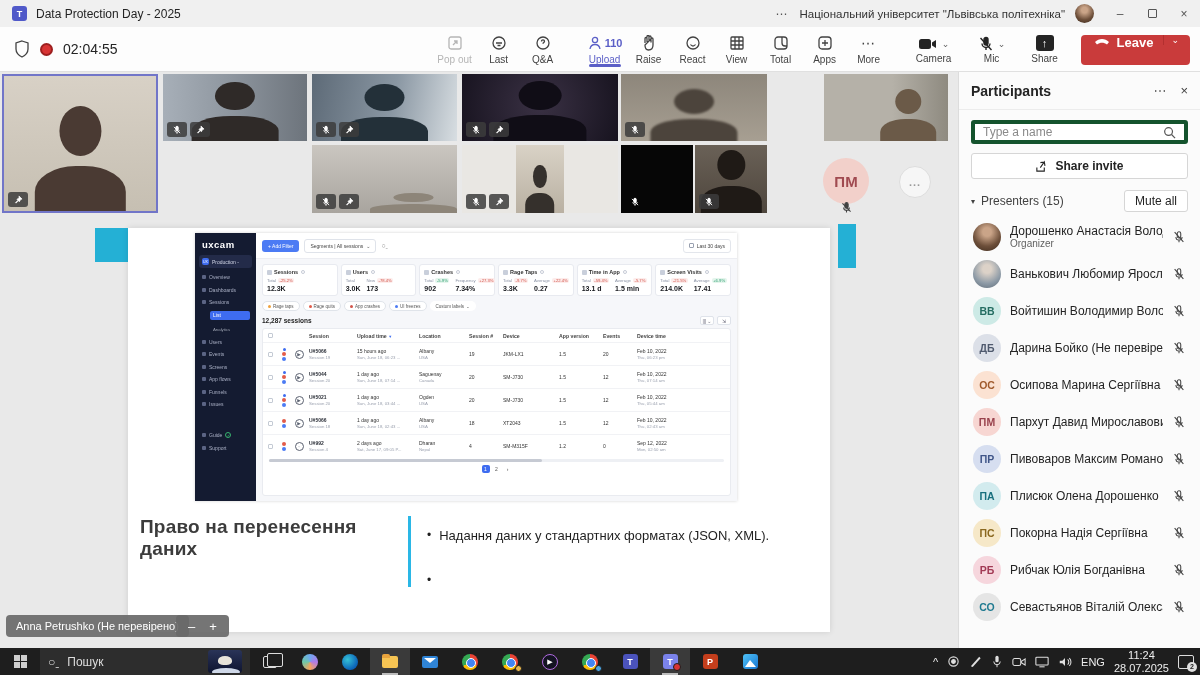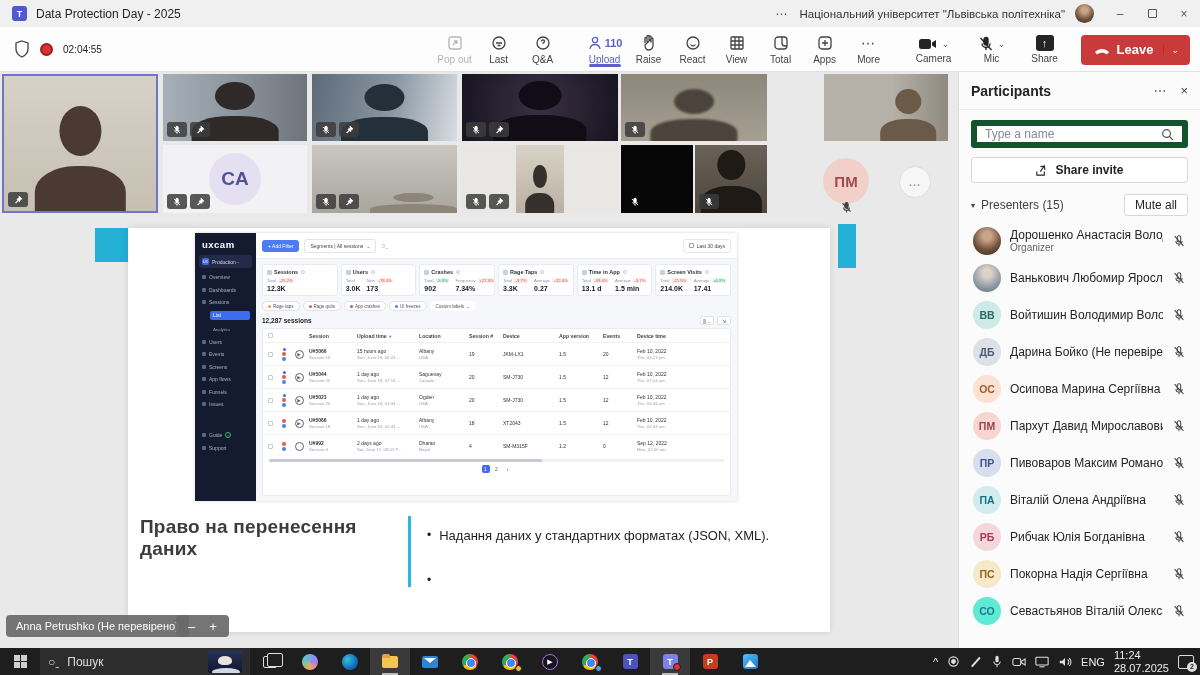--- a/index.html
+++ b/index.html
@@ -17,37 +17,37 @@
   .tb-avatar { width:19px; height:19px; border-radius:50%; background:radial-gradient(circle at 50% 32%, #caa488 18%, #6d4f3a 60%, #3d2a1d); }
   .winctl { display:flex; }
   .winctl span { width:32px; height:27px; display:flex; align-items:center; justify-content:center; color:#555; font-size:12px; }
   .win-max-box { width:9px; height:9px; border:1px solid #555; border-radius:1px; }
 
   
   .toolbar { position:absolute; top:27px; left:0; width:1200px; height:45px; background:#fdfdfd; border-bottom:1px solid #e0e0e0; display:flex; align-items:center; }
   .rec-group { display:flex; align-items:center; gap:10px; margin-left:14px; }
   .shield { width:16px; height:18px; }
   .rec-dot { width:13px; height:13px; border-radius:50%; background:#d83434; border:2px solid #9d1f1f; }
-  .rec-time { font-size:10px; color:#242424; }
+  .rec-time { font-size:14px; color:#242424; }
   .btn-cluster { position:absolute; right:10px; top:0; height:45px; display:flex; align-items:center; }
   .tb-btn { width:44px; display:flex; flex-direction:column; align-items:center; gap:2px; color:#424242; font-size:10px; position:relative; }
   .tb-btn .bicon { height:18px; display:flex; align-items:center; justify-content:center; font-size:15px; }
   .tb-btn.disabled { color:#b5b5b5; }
   .tb-btn.disabled svg { stroke:#b5b5b5; }
   .tb-btn.active { color:#5b5fc7; }
   .tb-btn.active svg { stroke:#5b5fc7; }
   .tb-btn .underline { position:absolute; bottom:-2px; left:6px; width:32px; height:3px; border-radius:2px; background:#5b5fc7; }
   .badge-count { font-size:11px; font-weight:bold; margin-left:2px; }
   .grp-gap { width:18px; }
   .dev-btn { display:flex; flex-direction:column; align-items:center; width:58px; font-size:10px; color:#424242; }
   .dev-row { display:flex; align-items:center; gap:4px; height:18px; }
   .chev { font-size:9px; color:#616161; }
   .share-btn { width:48px; display:flex; flex-direction:column; align-items:center; gap:2px; font-size:10px; color:#424242; }
   .share-ic { width:18px; height:16px; background:#242424; border-radius:3px; color:#fff; font-size:11px; display:flex; align-items:center; justify-content:center; }
-  .leave-btn { margin-left:12px; height:30px; background:#c93b3b; border-radius:4px; display:flex; align-items:center; color:#fff; font-size:13px; font-weight:bold; padding:0 4px 0 12px; }
+  .leave-btn { margin-left:12px; height:30px; background:#c93b3b; border-radius:4px; display:flex; align-items:flex-start; color:#fff; font-size:13px; font-weight:bold; padding:0 4px 0 12px; }
   .leave-btn .leave-chev { border-left:1px solid #b32f2f; margin-left:10px; padding:0 7px; font-size:9px; font-weight:normal; }
   svg.ic { stroke:#424242; fill:none; stroke-width:1.3; }
 
   
   .stage { position:absolute; top:72px; left:0; width:958px; height:576px; background:#e9e9e9; }
   .tile { position:absolute; overflow:hidden; background:#777; }
   .sil { position:absolute; bottom:0; left:50%; transform:translateX(-50%); width:60%; height:78%; }
   .sil::before { content:""; position:absolute; top:0; left:50%; transform:translateX(-50%); width:46%; height:48%; border-radius:50%; background:var(--p,#333); }
   .sil::after { content:""; position:absolute; bottom:-12%; left:50%; transform:translateX(-50%); width:100%; height:55%; border-radius:45% 45% 0 0; background:var(--p,#333); }
   .tile-big { left:2px; top:2px; width:156px; height:139px; border:2px solid #7175c8; background:linear-gradient(#d8d1c6,#c6bfb2); }
@@ -150,21 +150,21 @@
 
   
   .pill { position:absolute; left:6px; top:543px; height:22px; background:rgba(105,105,105,.92); border-radius:4px; color:#fff; font-size:11px; display:flex; align-items:center; padding:0 10px; }
   .zoom-pill { position:absolute; left:176px; top:543px; height:22px; background:rgba(105,105,105,.92); border-radius:4px; color:#fff; font-size:13px; display:flex; align-items:center; gap:14px; padding:0 12px; }
 
   
   .panel { position:absolute; top:72px; left:958px; width:242px; height:576px; background:#fbfbfb; border-left:1px solid #dcdcdc; }
   .p-head { height:38px; display:flex; align-items:center; padding:0 12px; border-bottom:1px solid #ececec; }
   .p-title { font-size:14px; font-weight:bold; color:#242424; }
   .p-hicons { margin-left:auto; display:flex; gap:14px; color:#424242; font-size:13px; }
-  .p-search { margin:10px 12px 0; height:24px; background:#fff; border:6px solid #14532d; border-radius:3px; display:flex; align-items:center; padding:8px 8px; }
+  .p-search { margin:10px 12px 0; height:24px; background:#fff; border:4px solid #14532d; border-radius:3px; display:flex; align-items:center; padding:8px 8px; }
   .p-search input { border:none; outline:none; flex:1; font-size:12px; font-family:"Liberation Sans",sans-serif; color:#333; background:transparent; }
   .p-search input::placeholder { color:#8a8a8a; }
   .p-invite { margin:9px 12px 0; height:26px; background:#fff; border:1px solid #d6d6d6; border-radius:3px; display:flex; align-items:center; justify-content:center; gap:7px; font-size:12px; font-weight:bold; color:#242424; }
   .p-sect { margin:11px 12px 0; display:flex; align-items:center; }
   .p-sect .cv { font-size:8px; color:#424242; margin-right:6px; }
   .p-sect .lbl { font-size:12px; color:#424242; }
   .muteall { margin-left:auto; height:22px; border:1px solid #d6d6d6; border-radius:3px; background:#fff; font-size:12px; color:#242424; display:flex; align-items:center; padding:0 10px; }
   .plist { margin-top:6px; }
   .prow { height:37px; display:flex; align-items:center; padding:0 14px; gap:9px; }
   .pav { width:28px; height:28px; border-radius:50%; flex:none; display:flex; align-items:center; justify-content:center; font-size:10.5px; font-weight:bold; }
@@ -201,21 +201,21 @@
   .minibadge { position:absolute; right:8px; bottom:3px; width:7px; height:7px; border-radius:50%; border:1px solid #1e1e1e; }
   .mediapl { width:16px; height:16px; border-radius:50%; background:#141422; border:1.5px solid #b06ae0; color:#fff; font-size:7px; display:flex; align-items:center; justify-content:center; }
   .teamsic { width:15px; height:15px; border-radius:3px; background:#4b53bc; color:#fff; font-size:9px; font-weight:bold; display:flex; align-items:center; justify-content:center; }
   .reddot { position:absolute; right:9px; bottom:4px; width:8px; height:8px; border-radius:50%; background:#d83434; border:1px solid #1e1e1e; }
   .pptic { width:15px; height:15px; border-radius:3px; background:#c43e1c; color:#fff; font-size:9px; font-weight:bold; display:flex; align-items:center; justify-content:center; }
   .photos { width:15px; height:15px; border-radius:3px; background:linear-gradient(135deg,#4fc3f7,#1976d2); position:relative; }
   .photos::before { content:""; position:absolute; left:2px; bottom:2px; border-left:5px solid transparent; border-right:6px solid transparent; border-bottom:7px solid #fff; }
   .tray { margin-left:auto; display:flex; align-items:center; gap:9px; padding-right:6px; }
   .tray svg { stroke:#e0e0e0; fill:none; stroke-width:1.2; }
   .tray .txt { font-size:11px; color:#eee; }
-  .clock { text-align:left; font-size:11px; line-height:1.15; color:#eee; }
+  .clock { text-align:center; font-size:11px; line-height:1.15; color:#eee; }
   .notif { width:16px; height:14px; border:1px solid #ddd; border-radius:2px; position:relative; }
   .notif .n { position:absolute; right:-4px; bottom:-4px; width:10px; height:10px; border-radius:50%; background:#dfdfdf; color:#1e1e1e; font-size:7px; font-weight:bold; display:flex; align-items:center; justify-content:center; }
 </style>
 </head>
 <body>
 
 <div class="titlebar">
   <div class="teams-logo">T</div>
   <div class="tb-title">Data Protection Day - 2025</div>
   <div class="tb-right">
@@ -436,36 +436,20 @@
             <rect x="6" y="2" width="4" height="7" rx="2"></rect>
             <path d="M4.5 8a3.5 3.5 0 0 0 7 0M8 11.5V14M3 3l10 10" fill="none"></path>
           </svg>
         </span>
       </div>
   </div>
   <div class="tile t-ind" style="--p:#6b5a48;">
     <span class="sil" style="left:68%;width:45%;"></span>
   </div>
 
-  <div class="tile t-ca">
-    <span class="init-circle ca-circle">CA</span>
-    <div class="ov">
-      <span class="chip">
-          <svg viewBox="0 0 16 16" fill="none" stroke-width="1.4">
-            <rect x="6" y="2" width="4" height="7" rx="2"></rect>
-            <path d="M4.5 8a3.5 3.5 0 0 0 7 0M8 11.5V14M3 3l10 10" fill="none"></path>
-          </svg>
-        </span>
-      <span class="chip">
-          <svg viewBox="0 0 16 16">
-            <path d="M9.5 1.5l5 5-2.2.7-2.1 3.6-1.6-1.6-3.8 3.8-.8-.8 3.8-3.8-1.6-1.6 3.6-2.1z"></path>
-          </svg>
-        </span>
-    </div>
-  </div>
   <div class="tile t-ceil" style="--p:#8d8579;">
     <span class="sil" style="height:30%;left:70%;"></span>
     <div class="ov">
       <span class="chip">
           <svg viewBox="0 0 16 16" fill="none" stroke-width="1.4">
             <rect x="6" y="2" width="4" height="7" rx="2"></rect>
             <path d="M4.5 8a3.5 3.5 0 0 0 7 0M8 11.5V14M3 3l10 10" fill="none"></path>
           </svg>
         </span>
       <span class="chip">
@@ -1071,49 +1055,49 @@
           <div class="pname">Пивоваров Максим Романов...</div>
         </span>
       <span class="pmic"><svg viewBox="0 0 16 16" width="14" height="14" fill="none" stroke-width="1.2">
             <rect x="6" y="2" width="4" height="7" rx="2"></rect>
             <path d="M4.5 8a3.5 3.5 0 0 0 7 0M8 11.5V14M3 2.5l10 11"></path>
           </svg></span>
     </div>
     <div class="prow">
       <span class="pav" style="background:#d2ebee;color:#17707e">ПА</span>
       <span class="pcol">
-          <div class="pname">Віталій Олена Андріївна</div>
+          <div class="pname">Плисюк Олена Дорошенко</div>
+        </span>
+      <span class="pmic"><svg viewBox="0 0 16 16" width="14" height="14" fill="none" stroke-width="1.2">
+            <rect x="6" y="2" width="4" height="7" rx="2"></rect>
+            <path d="M4.5 8a3.5 3.5 0 0 0 7 0M8 11.5V14M3 2.5l10 11"></path>
+          </svg></span>
+    </div>
+    <div class="prow">
+      <span class="pav" style="background:#f6e8c8;color:#8a681f">ПС</span>
+      <span class="pcol">
+          <div class="pname">Покорна Надія Сергіївна</div>
         </span>
       <span class="pmic"><svg viewBox="0 0 16 16" width="14" height="14" fill="none" stroke-width="1.2">
             <rect x="6" y="2" width="4" height="7" rx="2"></rect>
             <path d="M4.5 8a3.5 3.5 0 0 0 7 0M8 11.5V14M3 2.5l10 11"></path>
           </svg></span>
     </div>
     <div class="prow">
       <span class="pav" style="background:#f6d6dd;color:#a23a55">РБ</span>
       <span class="pcol">
           <div class="pname">Рибчак Юлія Богданівна</div>
         </span>
       <span class="pmic"><svg viewBox="0 0 16 16" width="14" height="14" fill="none" stroke-width="1.2">
             <rect x="6" y="2" width="4" height="7" rx="2"></rect>
             <path d="M4.5 8a3.5 3.5 0 0 0 7 0M8 11.5V14M3 2.5l10 11"></path>
           </svg></span>
     </div>
     <div class="prow">
-      <span class="pav" style="background:#f6e8c8;color:#8a681f">ПС</span>
-      <span class="pcol">
-          <div class="pname">Покорна Надія Сергіївна</div>
-        </span>
-      <span class="pmic"><svg viewBox="0 0 16 16" width="14" height="14" fill="none" stroke-width="1.2">
-            <rect x="6" y="2" width="4" height="7" rx="2"></rect>
-            <path d="M4.5 8a3.5 3.5 0 0 0 7 0M8 11.5V14M3 2.5l10 11"></path>
-          </svg></span>
-    </div>
-    <div class="prow">
-      <span class="pav" style="background:#5eead4;color:#1f7a90">СО</span>
+      <span class="pav" style="background:#e5e5e5;color:#1f7a90">СО</span>
       <span class="pcol">
           <div class="pname">Севастьянов Віталій Олексан...</div>
         </span>
       <span class="pmic"><svg viewBox="0 0 16 16" width="14" height="14" fill="none" stroke-width="1.2">
             <rect x="6" y="2" width="4" height="7" rx="2"></rect>
             <path d="M4.5 8a3.5 3.5 0 0 0 7 0M8 11.5V14M3 2.5l10 11"></path>
           </svg></span>
     </div>
   </div>
 </aside>

